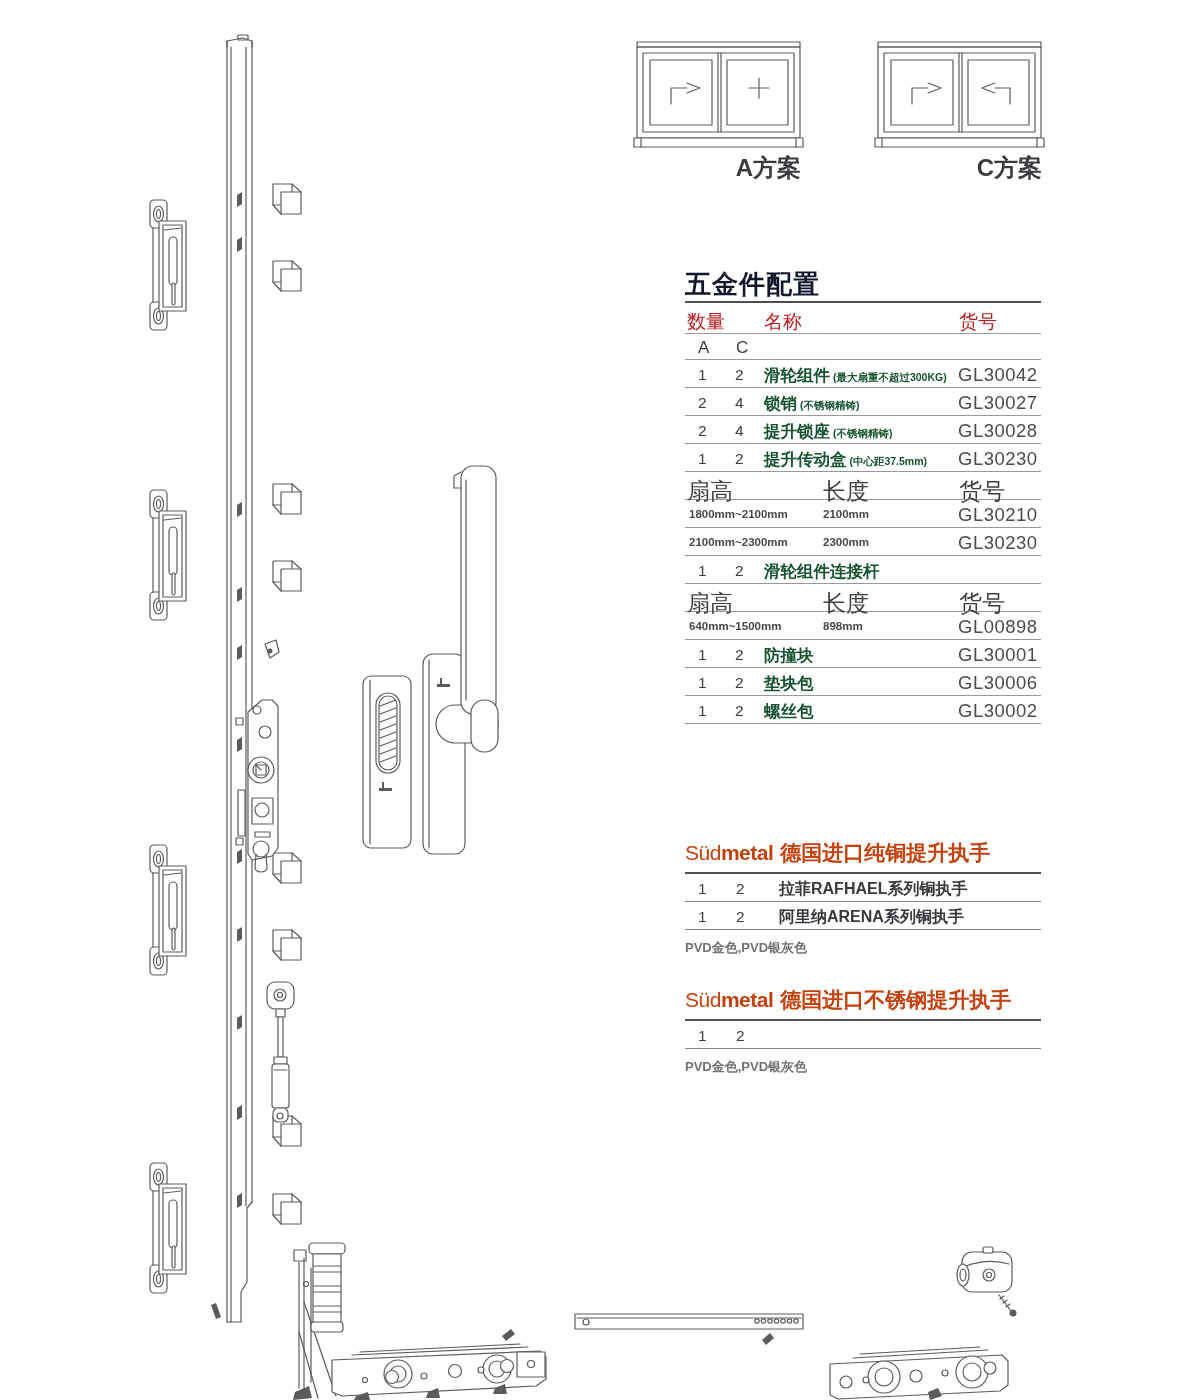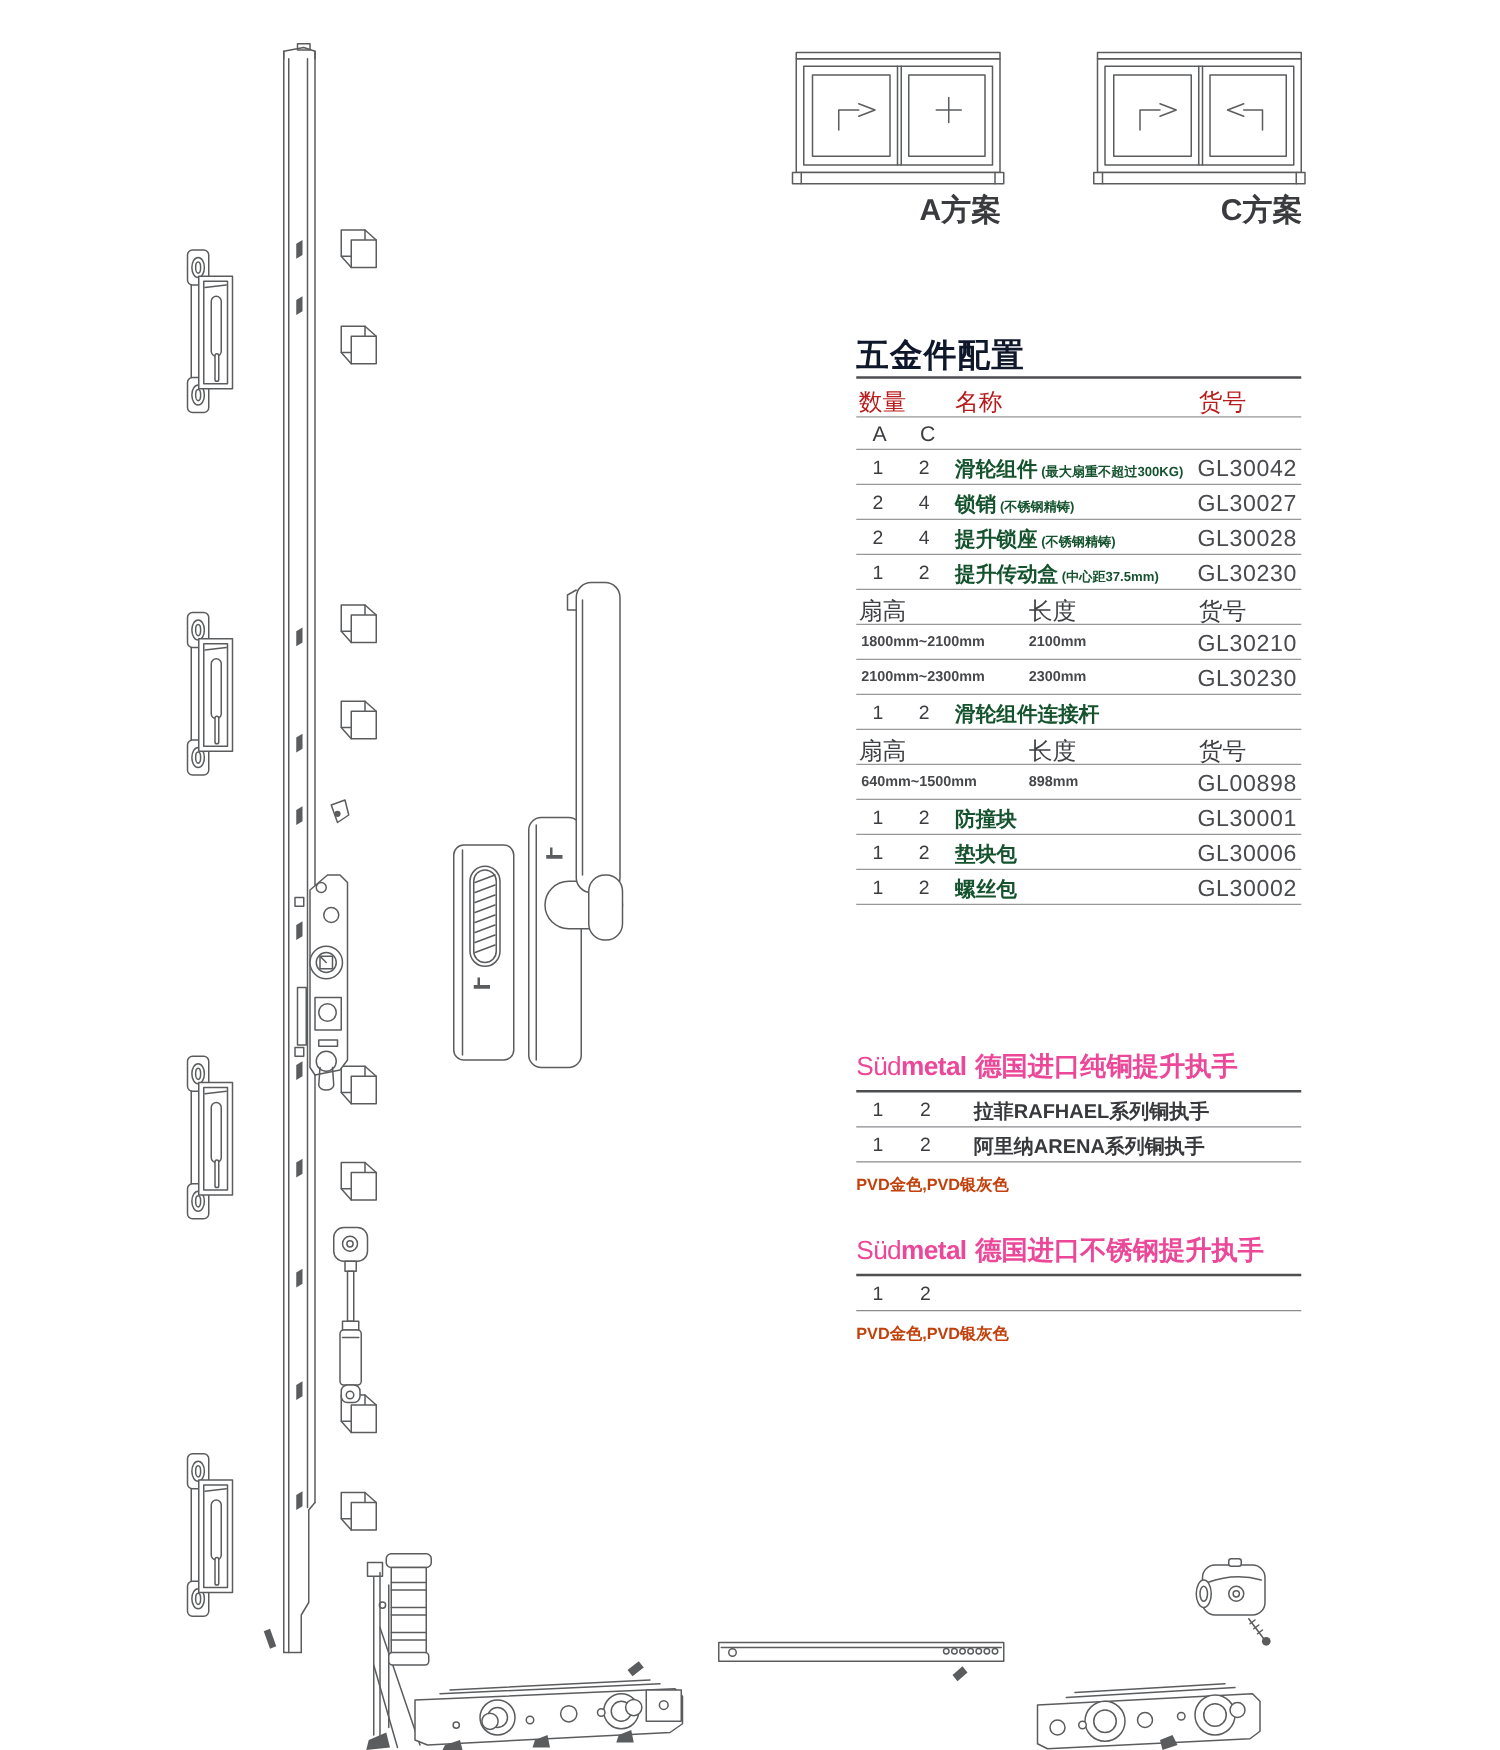--- a/index.html
+++ b/index.html
@@ -29,35 +29,35 @@
   .hw-ac .ac-c{position:absolute;left:51px;top:4px;}
   .hw-row{position:relative;height:27px;border-bottom:1px solid var(--rule);}
   .hw-row .a{position:absolute;left:13px;top:6px;font-size:15.5px;}
   .hw-row .c{position:absolute;left:50px;top:6px;font-size:15.5px;}
   .hw-row .name{position:absolute;left:79px;top:5px;font-size:16.5px;font-weight:600;
                 color:#14532d;white-space:nowrap;}
   .hw-row .note{font-size:10.5px;font-weight:600;letter-spacing:0;}
   .hw-row .code{position:absolute;left:273px;top:4px;font-size:18.5px;color:var(--code);letter-spacing:.5px;}
   .hw-row.size .range{position:absolute;left:4px;top:8px;font-size:11.5px;font-weight:700;color:#47484b;}
   .hw-row.size .len{position:absolute;left:138px;top:8px;font-size:11.5px;font-weight:700;color:#47484b;}
-  .hw-row.shead span{position:absolute;top:4px;font-size:19px;color:#3f4043;}
+  .hw-row.shead span{position:absolute;top:4px;font-size:23px;color:#3f4043;}
   .sh-h{left:2px;} .sh-l{left:138px;} .sh-c{left:274px;}
 
   .sm{position:absolute;left:685px;width:356px;}
   #sm1{top:839px;} #sm2{top:986px;}
   .sm-title{font-size:21px;padding-bottom:5px;border-bottom:2px solid var(--heavy);
-            color:#ec4899;white-space:nowrap;}
+            color:#c2410c;white-space:nowrap;}
   .sm-title .b1{font-weight:400;letter-spacing:-.5px;}
   .sm-title .b2{font-weight:700;margin-right:7px;letter-spacing:-.5px;}
   .sm-title .cn{font-weight:700;}
   .sm-row{position:relative;height:27px;border-bottom:1px solid #8a8b8d;}
   .sm-row .a{position:absolute;left:13px;top:6px;font-size:15.5px;}
   .sm-row .c{position:absolute;left:51px;top:6px;font-size:15.5px;}
   .sm-row .name{position:absolute;left:94px;top:5px;font-size:16px;font-weight:600;color:#38393c;white-space:nowrap;}
-  .sm-note{margin-top:9px;font-size:13px;font-weight:600;color:#c2410c;}
+  .sm-note{margin-top:9px;font-size:13px;font-weight:600;color:#737373;}
 </style>
 </head>
 <body>
 
 <svg class="art" width="1200" height="1400" viewBox="0 0 1200 1400">
   <defs>
     <g id="kp">
       <rect class="w" x="0" y="3" width="17" height="28" rx="4"></rect>
       <ellipse class="s" cx="8.5" cy="17" rx="5" ry="8"></ellipse>
       <ellipse class="s" cx="8.5" cy="17" rx="2" ry="4.5"></ellipse>

